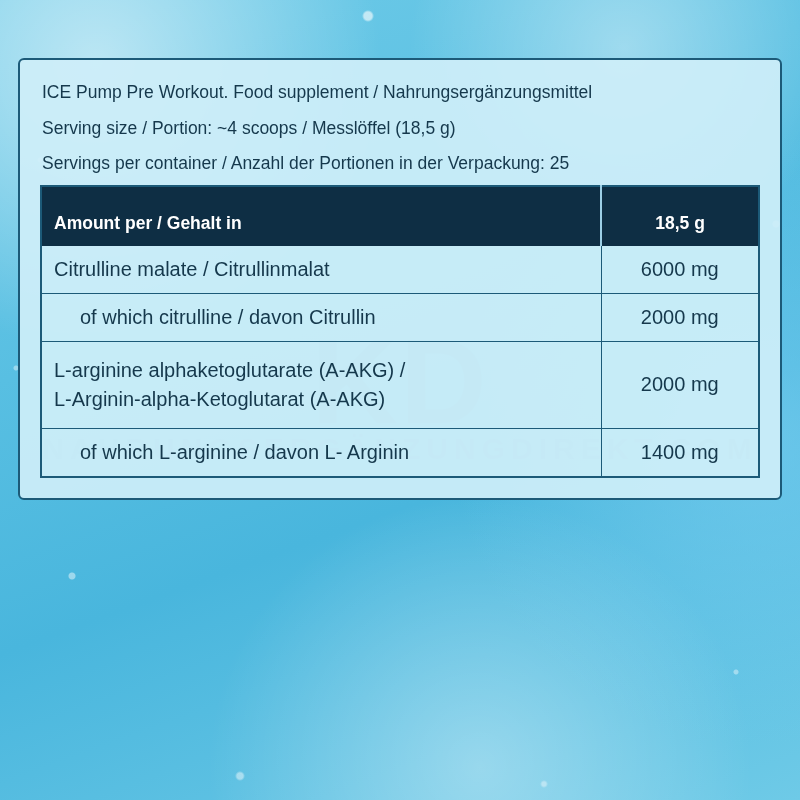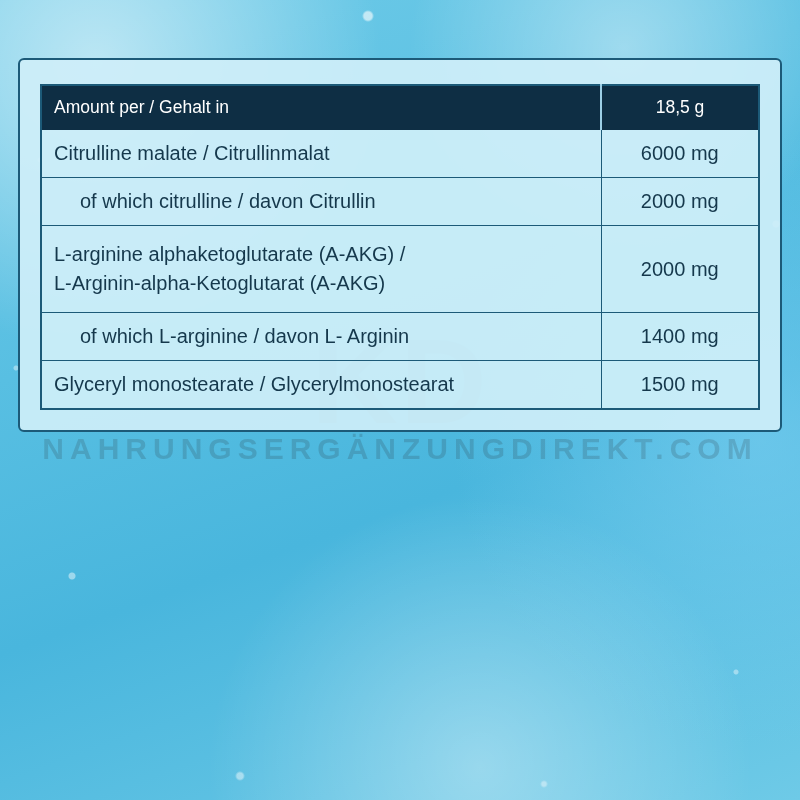--- a/index.html
+++ b/index.html
@@ -102,23 +102,23 @@
     font-size: 20px;
     font-weight: 400;
     padding: 9px 12px;
     vertical-align: middle;
     box-sizing: border-box;
   }
 
   table.facts thead th {
     background: #0e2e44;
     color: #ffffff;
-    font-weight: 400;
+    font-weight: 700;
     font-size: 17.5px;
-    padding-top: 11px;
+    padding-top: 26px;
     padding-bottom: 11px;
     border-color: #0e2e44;
   }
   table.facts thead th.head-name {
     text-align: left;
     border-right: 2px solid #9ccfe6;
   }
   table.facts thead th.head-amount {
     text-align: center;
   }
@@ -139,20 +139,25 @@
 <div class="screenshot">
   <div class="ice-specks"></div>
 
   <div class="watermark">
     <span class="wm-big">KD</span>
     <span>NAHRUNGSERGÄNZUNGDIREKT.COM</span>
   </div>
 
   <div class="panel">
 
+    <div class="intro">
+      <div class="intro-line">ICE Pump Pre Workout. Food supplement / Nahrungsergänzungsmittel</div>
+      <div class="intro-line">Serving size / Portion: ~4 scoops / Messlöffel (18,5 g)</div>
+      <div class="intro-line">Servings per container / Anzahl der Portionen in der Verpackung: 25</div>
+    </div>
 
     <table class="facts">
       <colgroup>
         <col class="c-name">
         <col class="c-amount">
       </colgroup>
       <thead>
         <tr>
           <th class="head-name">Amount per / Gehalt in</th>
           <th class="head-amount">18,5 g</th>
@@ -184,25 +189,19 @@
         </tr>
 
         <tr>
           <td class="name indent">
             <span class="name-line">of which L-arginine / davon L- Arginin</span>
           </td>
           <td class="amount">1400 mg</td>
         </tr>
 
 
-        <tr>
-          <td class="name">
-            <span class="name-line">Glyceryl monostearate / Glycerylmonostearat</span>
-          </td>
-          <td class="amount">1500 mg</td>
-        </tr>
 
 
       </tbody>
     </table>
 
   </div>
 </div>
 
 </body></html>

